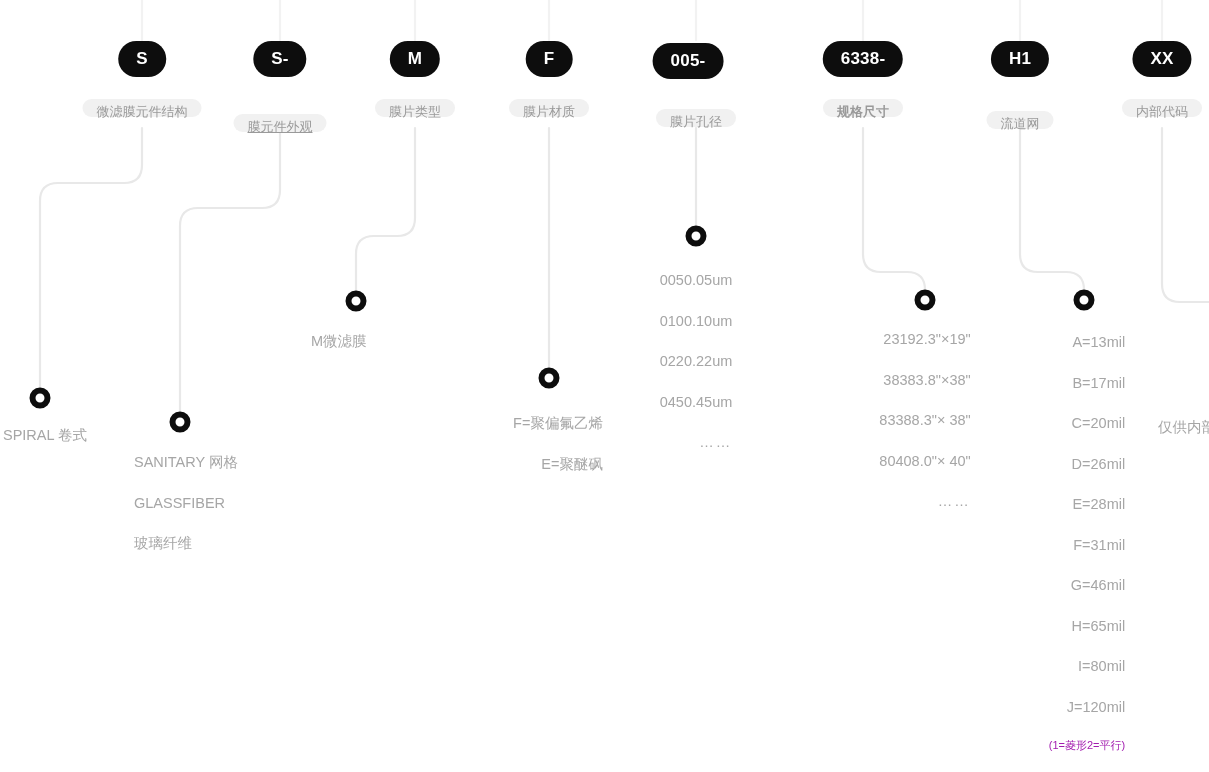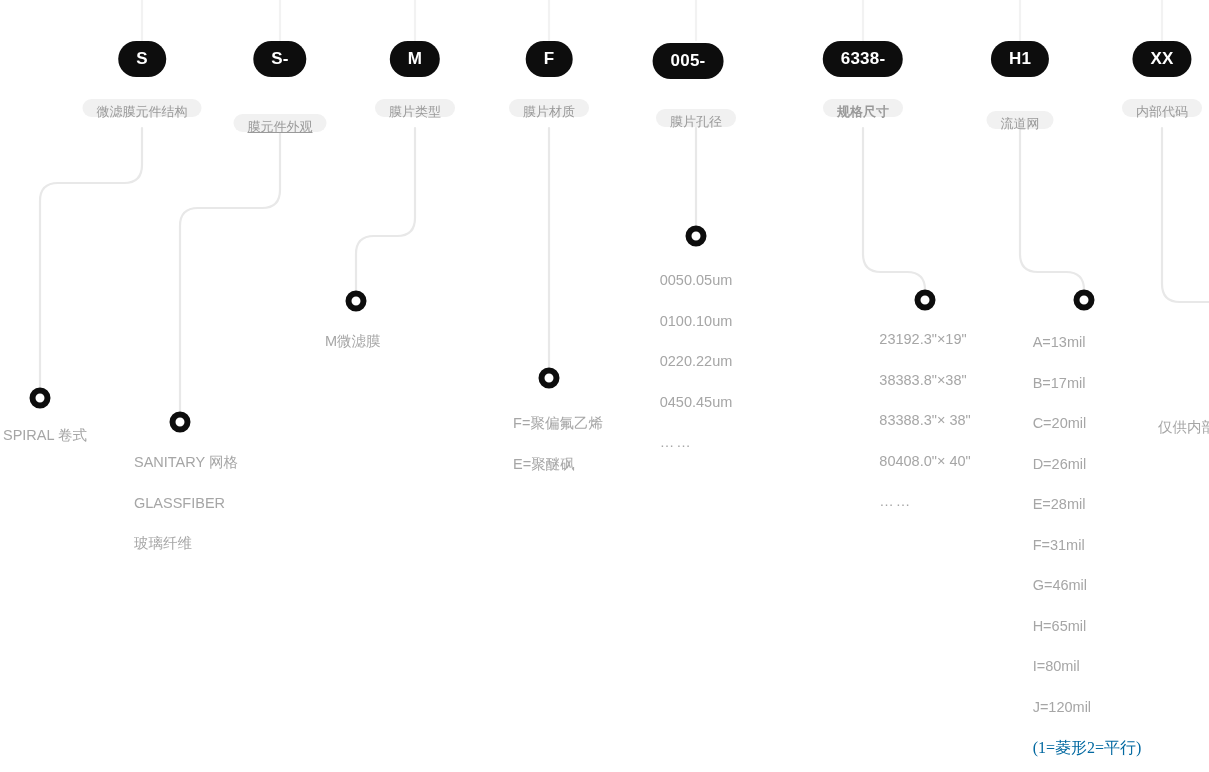--- a/index.html
+++ b/index.html
@@ -92,22 +92,22 @@
     font-size: 14.5px;
     color: #a6a6a6;
     white-space: nowrap;
     line-height: 1;
   }
   .values .v {
     margin-bottom: 26px;
     white-space: nowrap;
   }
   .values .v:last-child { margin-bottom: 0; }
-  .values.centered { transform: translateX(-50%); text-align: left; }
-  .values .v.dark { color: #0369a1; font-size: 16px; font-family: Liberation Serif, serif; }
+  .values.centered { transform: translateX(-50%); text-align: right; }
+  .values .v.dark { color: #a21caf; font-size: 11px; }
   .values .v.dots { letter-spacing: 2px; }
 </style>
 </head>
 <body>
 
 <div id="stage">
 
   <svg id="wires" viewBox="0 0 1209 772" width="1209" height="772">
 
     <path class="top-stub" d="M142,0 L142,40"></path>
@@ -153,21 +153,21 @@
       <div class="v">SANITARY 网格</div>
       <div class="v">GLASSFIBER</div>
       <div class="v">玻璃纤维</div>
     </div>
   </div>
 
   <div class="col">
     <div class="code-pill" style="left:415px; top:41px;">M</div>
     <div class="chip" style="left:415px; top:99px;">膜片类型</div>
     <div class="node" style="left:356px; top:301px;"></div>
-    <div class="values" style="left:325px; top:334px;">
+    <div class="values" style="left:311px; top:334px;">
       <div class="v">M微滤膜</div>
     </div>
   </div>
 
   <div class="col">
     <div class="code-pill" style="left:549px; top:41px;">F</div>
     <div class="chip" style="left:549px; top:99px;">膜片材质</div>
     <div class="node" style="left:549px; top:378px;"></div>
     <div class="values centered" style="left:558px; top:416px;">
       <div class="v">F=聚偏氟乙烯</div>

